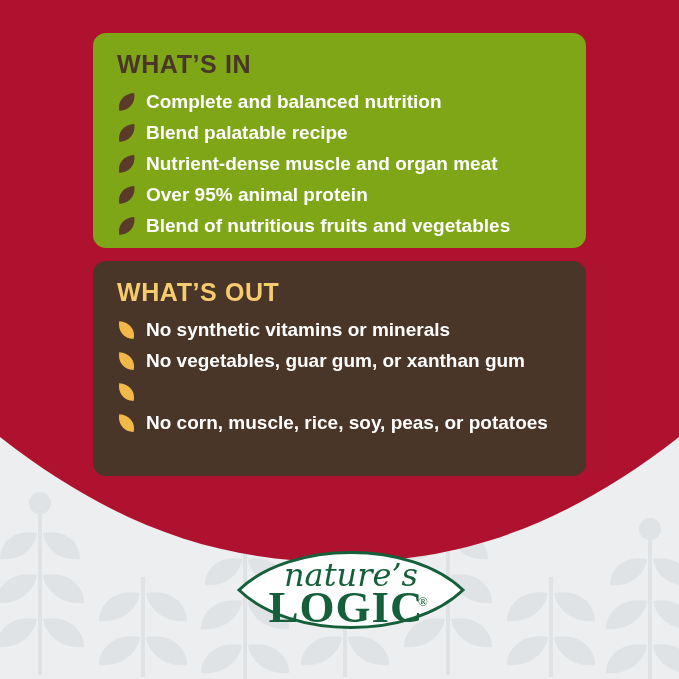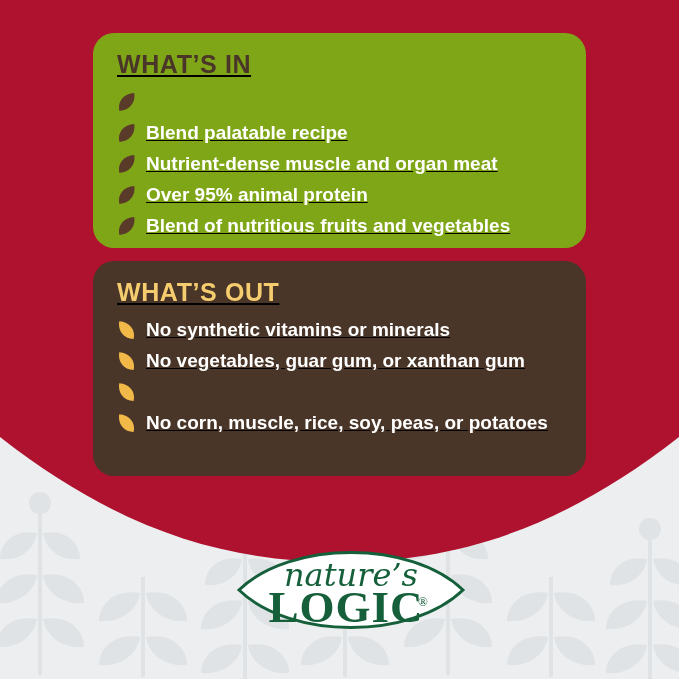--- a/index.html
+++ b/index.html
@@ -22,22 +22,21 @@
 
   
   .red-field{
     position:absolute;left:0;top:0;width:679px;height:679px;
   }
 
   
   .panel{
     position:absolute;
     box-sizing:border-box;
-    border-radius:21px;
-    text-decoration:underline;
+    border-radius:13px;
   }
   .panel-in{
     left:93px;top:33px;width:493px;height:215px;
     background:#7FA617;
     padding:18px 22px 10px 22px;
   }
   .panel-out{
     left:93px;top:261px;width:493px;height:215px;
     background:#4A3628;
     padding:18px 38px 10px 22px;
@@ -140,20 +139,21 @@
     <path d="M0,0 H679 V437 C560,530 455,562 339.5,562 C224,562 119,530 0,437 Z" fill="#AF122F"></path>
   </svg>
 
   <div class="panel panel-in">
     <h2 class="panel-title">WHAT’S IN</h2>
     <ul class="bullets">
       <li class="bullet">
         <svg class="bullet-icon" viewBox="0 0 22 20">
           <path d="M20.5,2.2 C20.5,12 13.5,18.6 3.2,17.9 C2.3,8.4 9.6,1.4 20.5,2.2 Z" fill="#5A3A28" transform="rotate(-8 11 10)"></path>
         </svg>
+        <span class="bullet-text">Complete and balanced nutrition</span>
       </li>
       <li class="bullet">
         <svg class="bullet-icon" viewBox="0 0 22 20">
           <path d="M20.5,2.2 C20.5,12 13.5,18.6 3.2,17.9 C2.3,8.4 9.6,1.4 20.5,2.2 Z" fill="#5A3A28" transform="rotate(-8 11 10)"></path>
         </svg>
         <span class="bullet-text">Blend palatable recipe</span>
       </li>
       <li class="bullet">
         <svg class="bullet-icon" viewBox="0 0 22 20">
           <path d="M20.5,2.2 C20.5,12 13.5,18.6 3.2,17.9 C2.3,8.4 9.6,1.4 20.5,2.2 Z" fill="#5A3A28" transform="rotate(-8 11 10)"></path>

